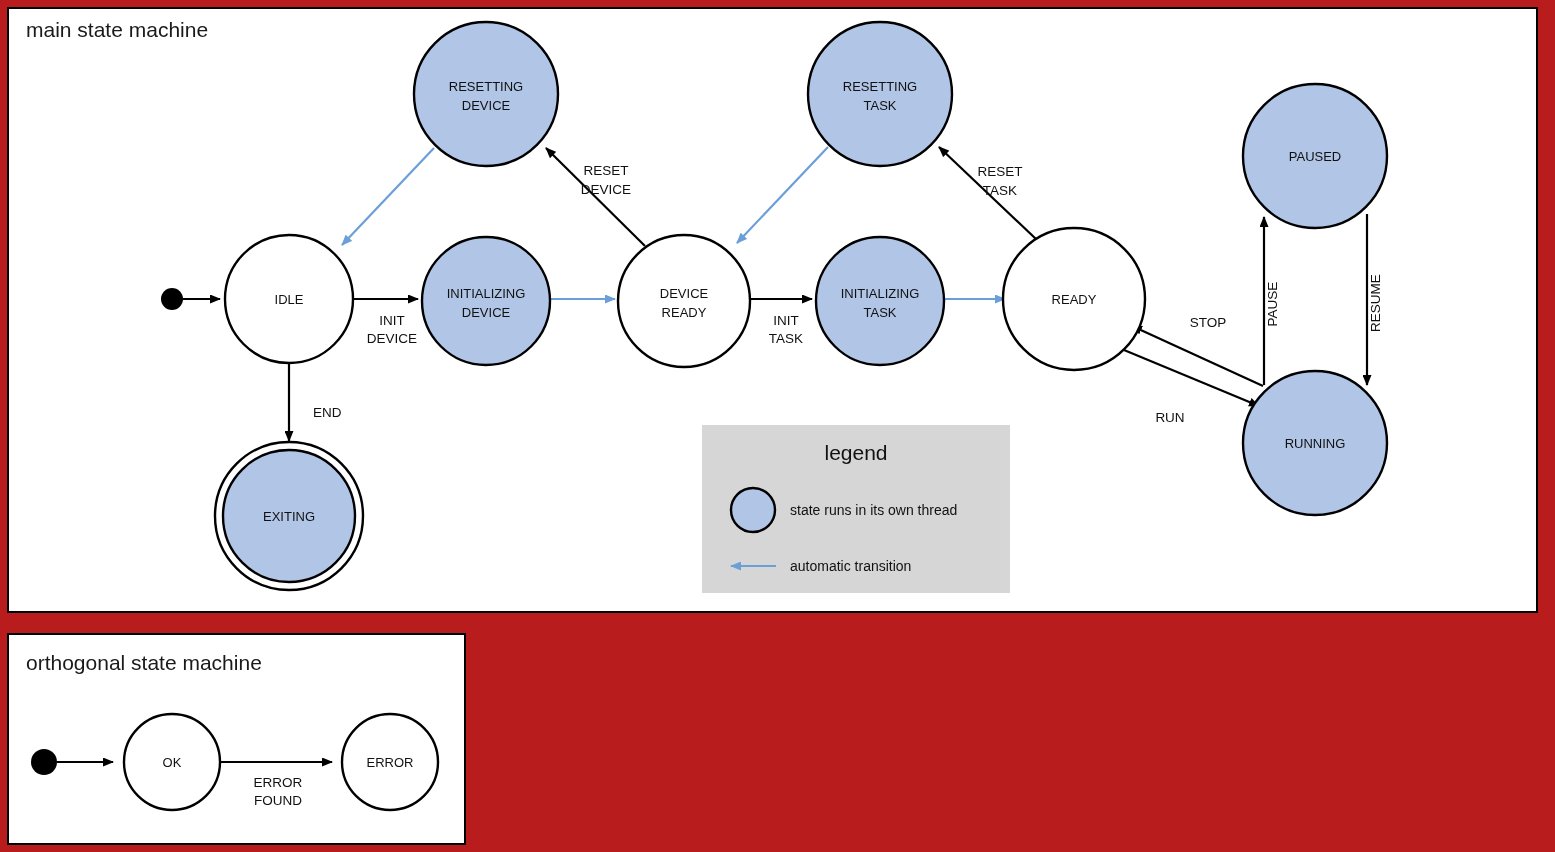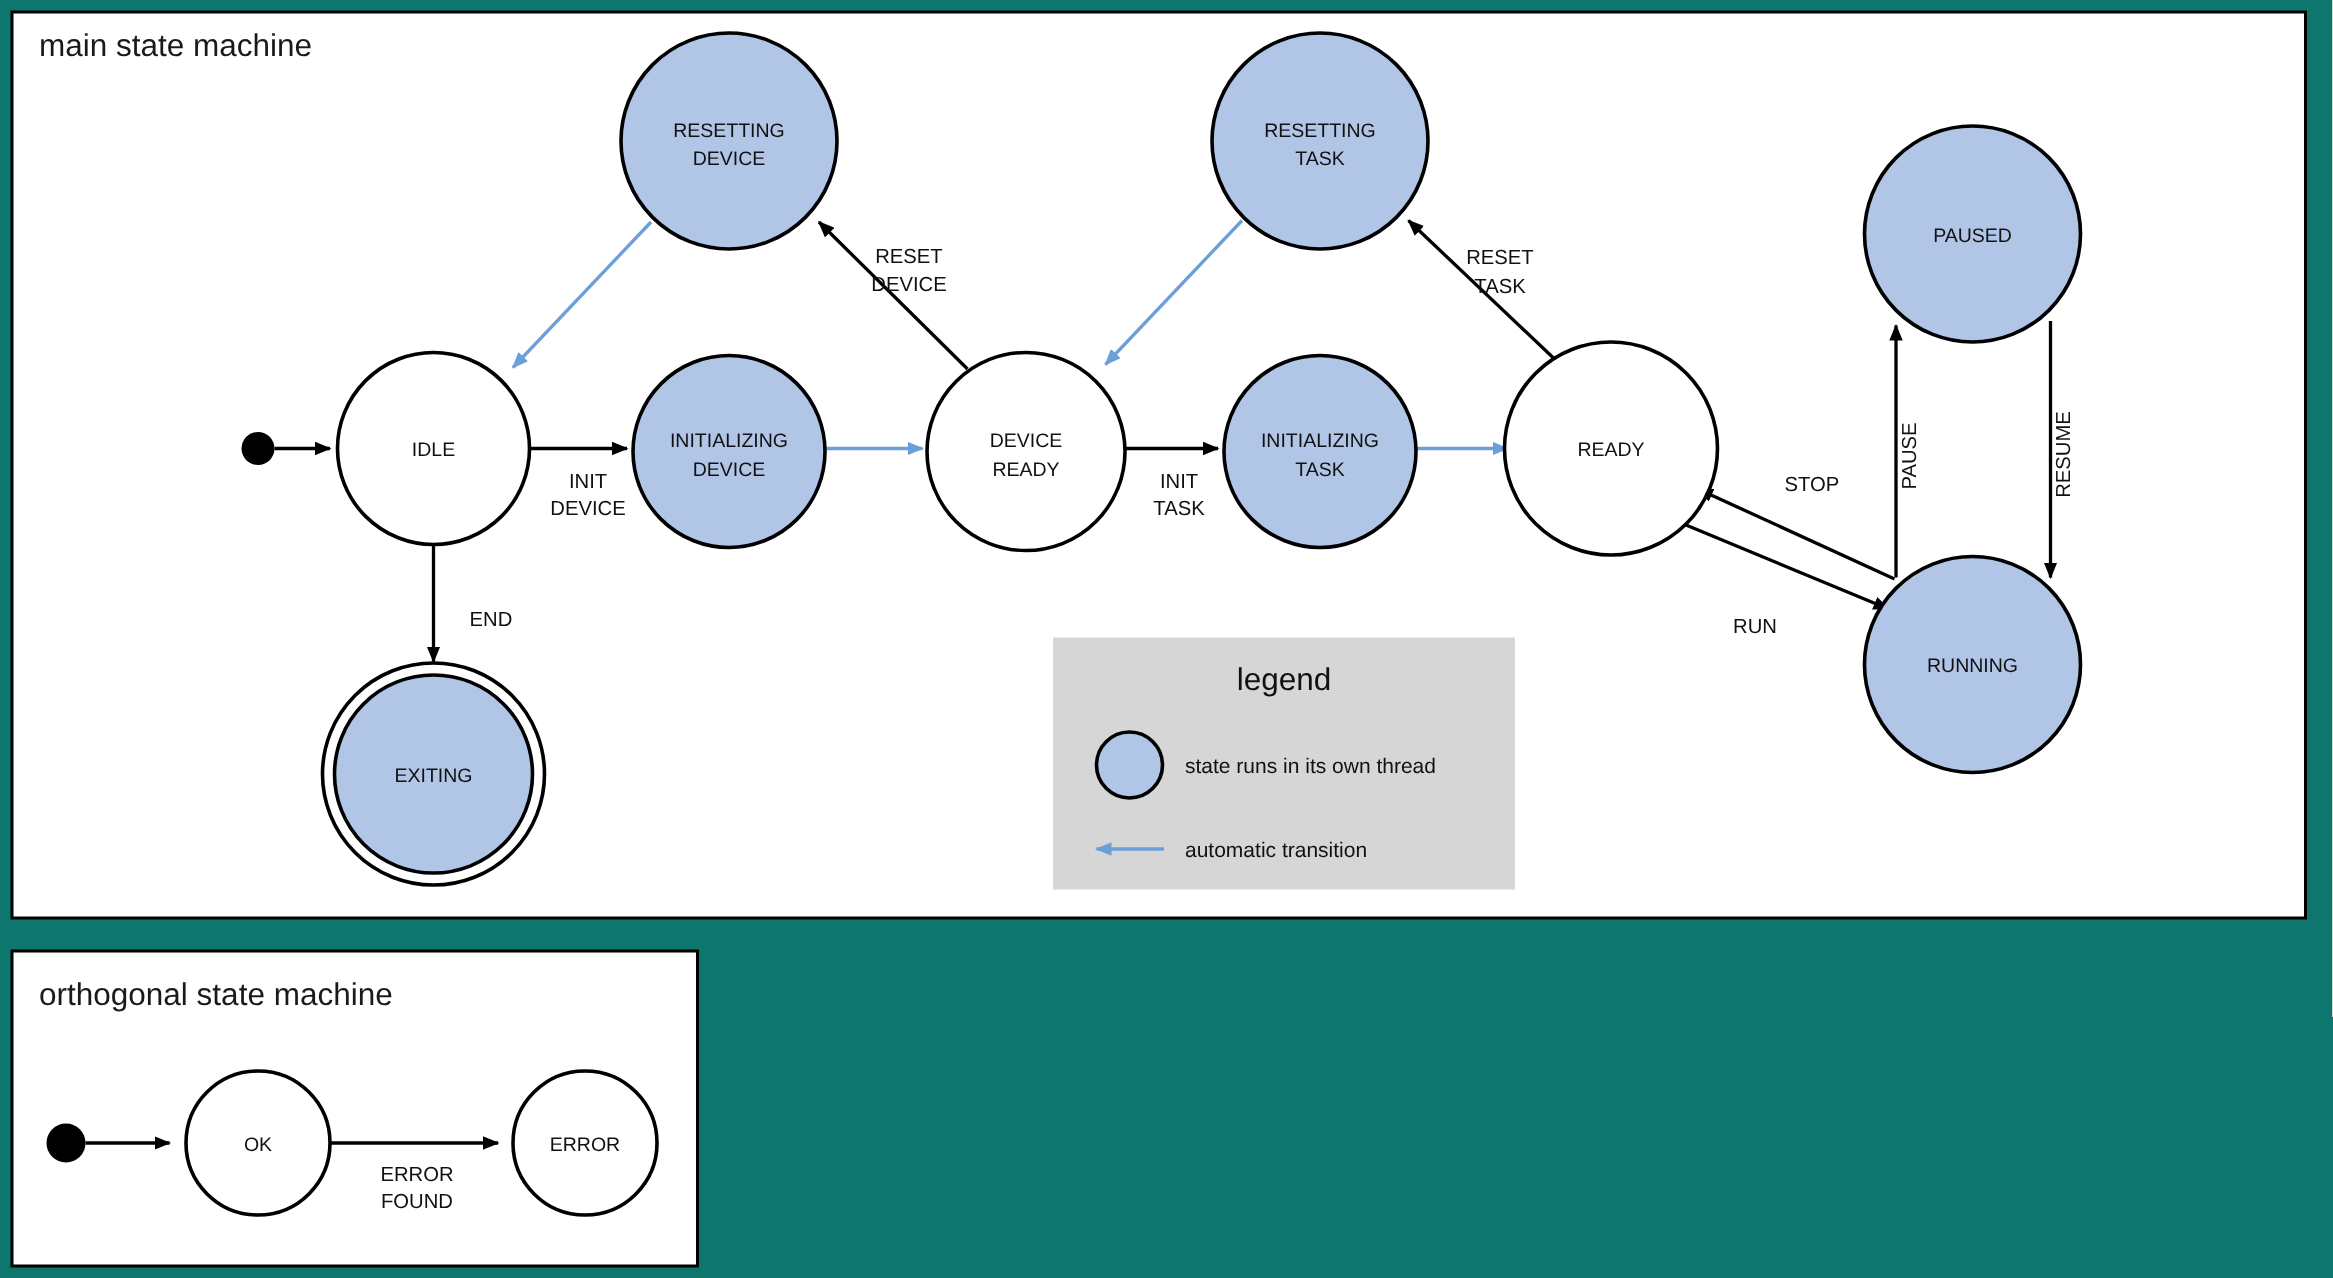--- a/index.html
+++ b/index.html
@@ -8,21 +8,21 @@
     background: #ffffff;
   }
   body {
     font-family: "Liberation Sans", sans-serif;
   }
   #canvas {
     position: relative;
     width: 1555px;
     height: 852px;
     overflow: hidden;
-    background: #0f766e;
+    background: #b91c1c;
   }
   svg.diagram {
     position: absolute;
     top: 0;
     left: 0;
     width: 1555px;
     height: 852px;
   }
   .frame-rect {
     fill: #ffffff;

